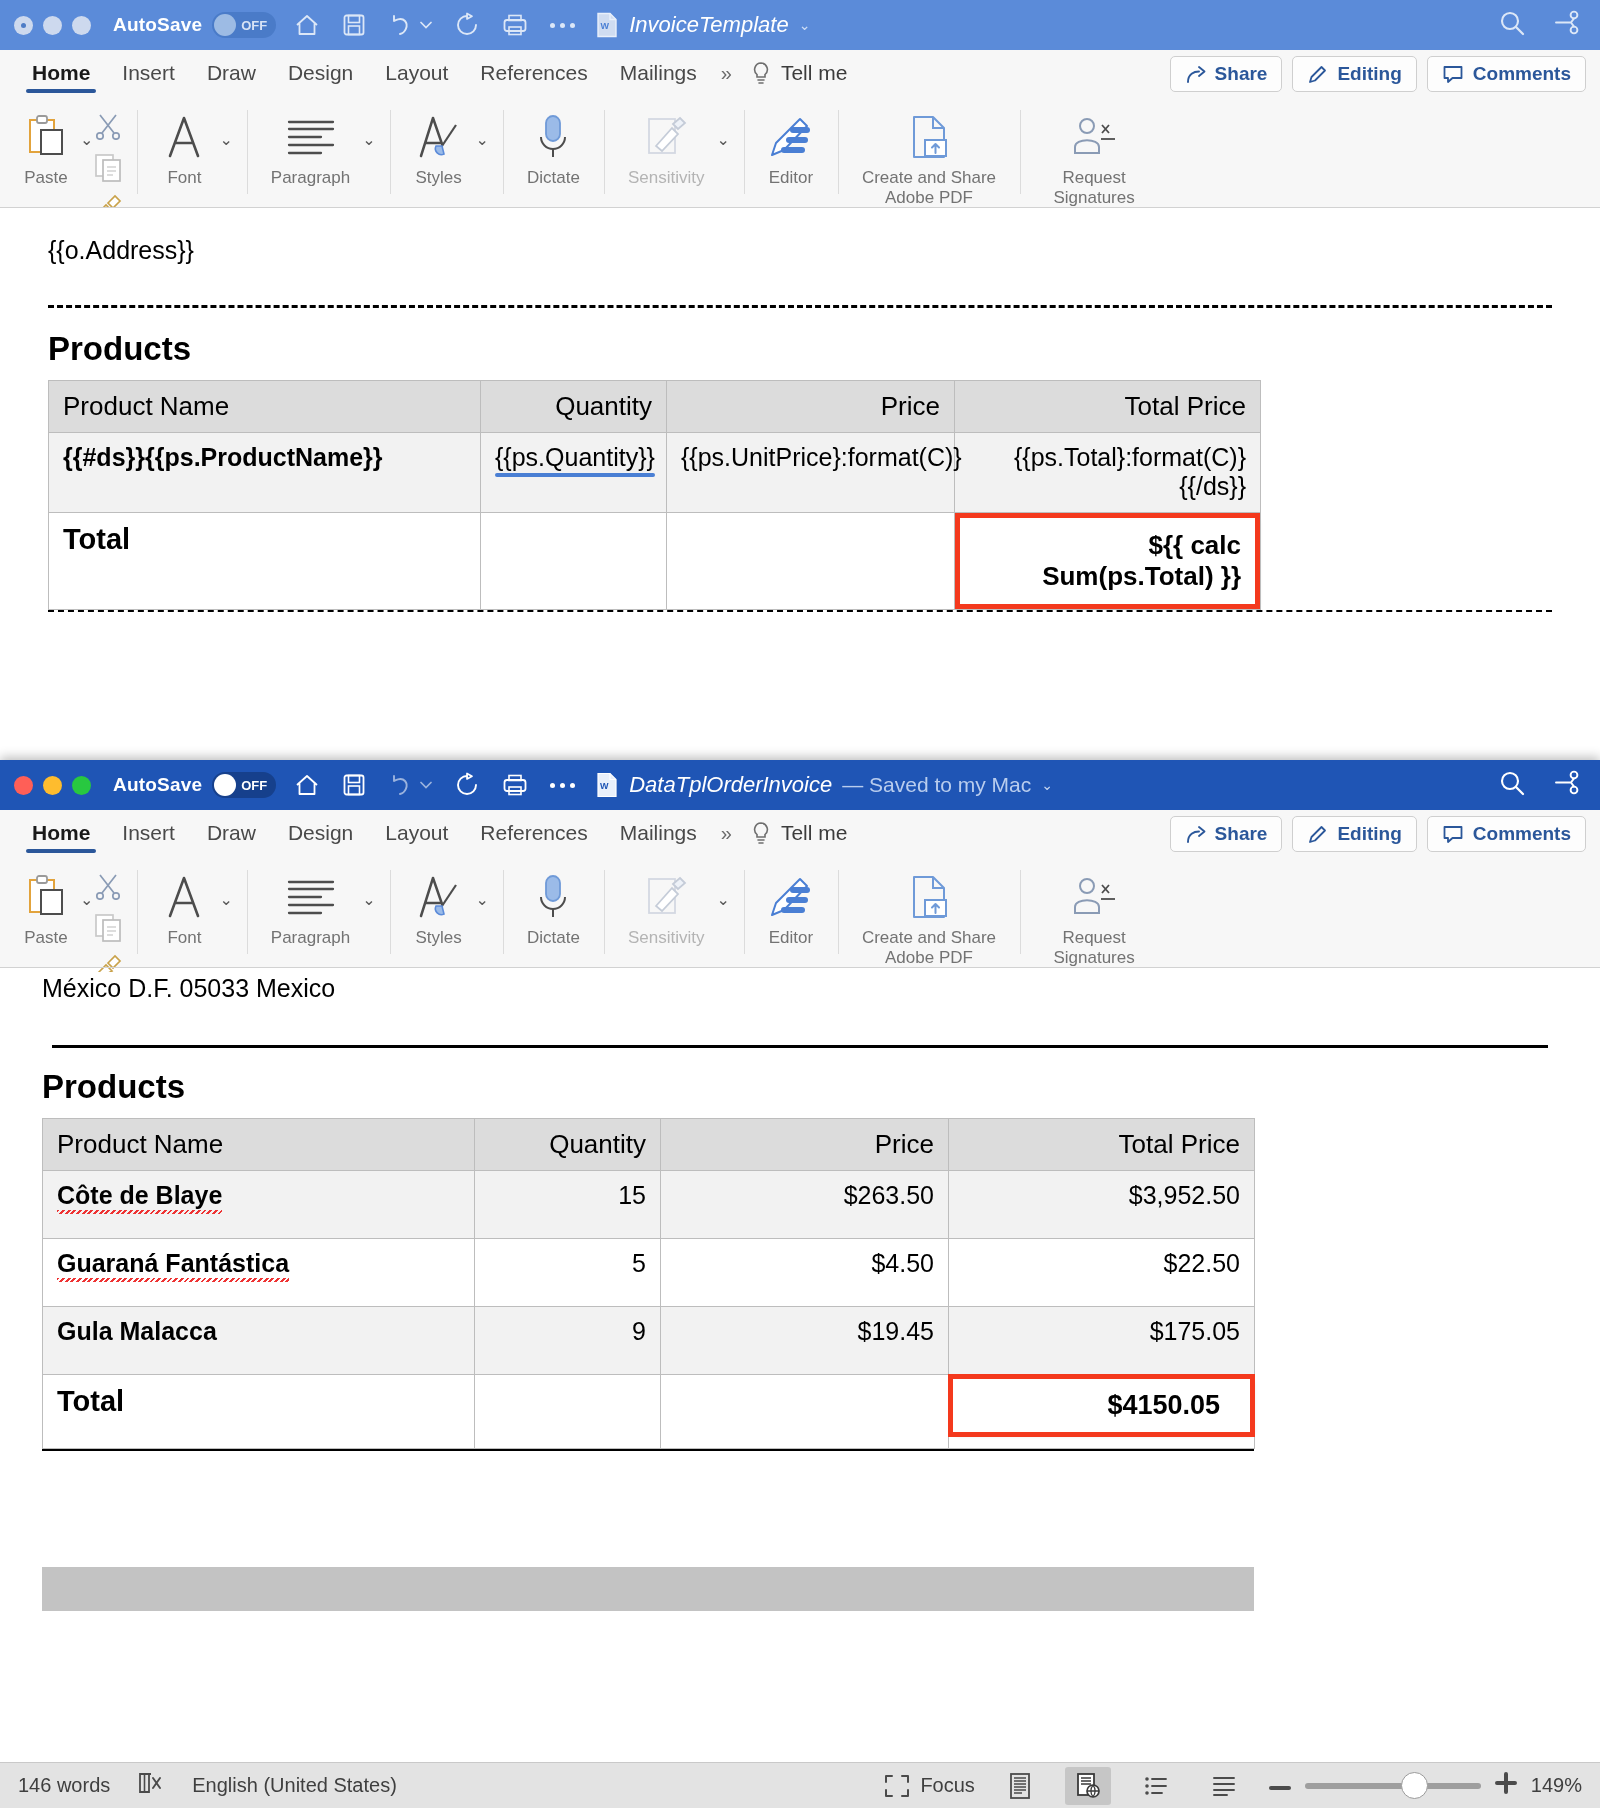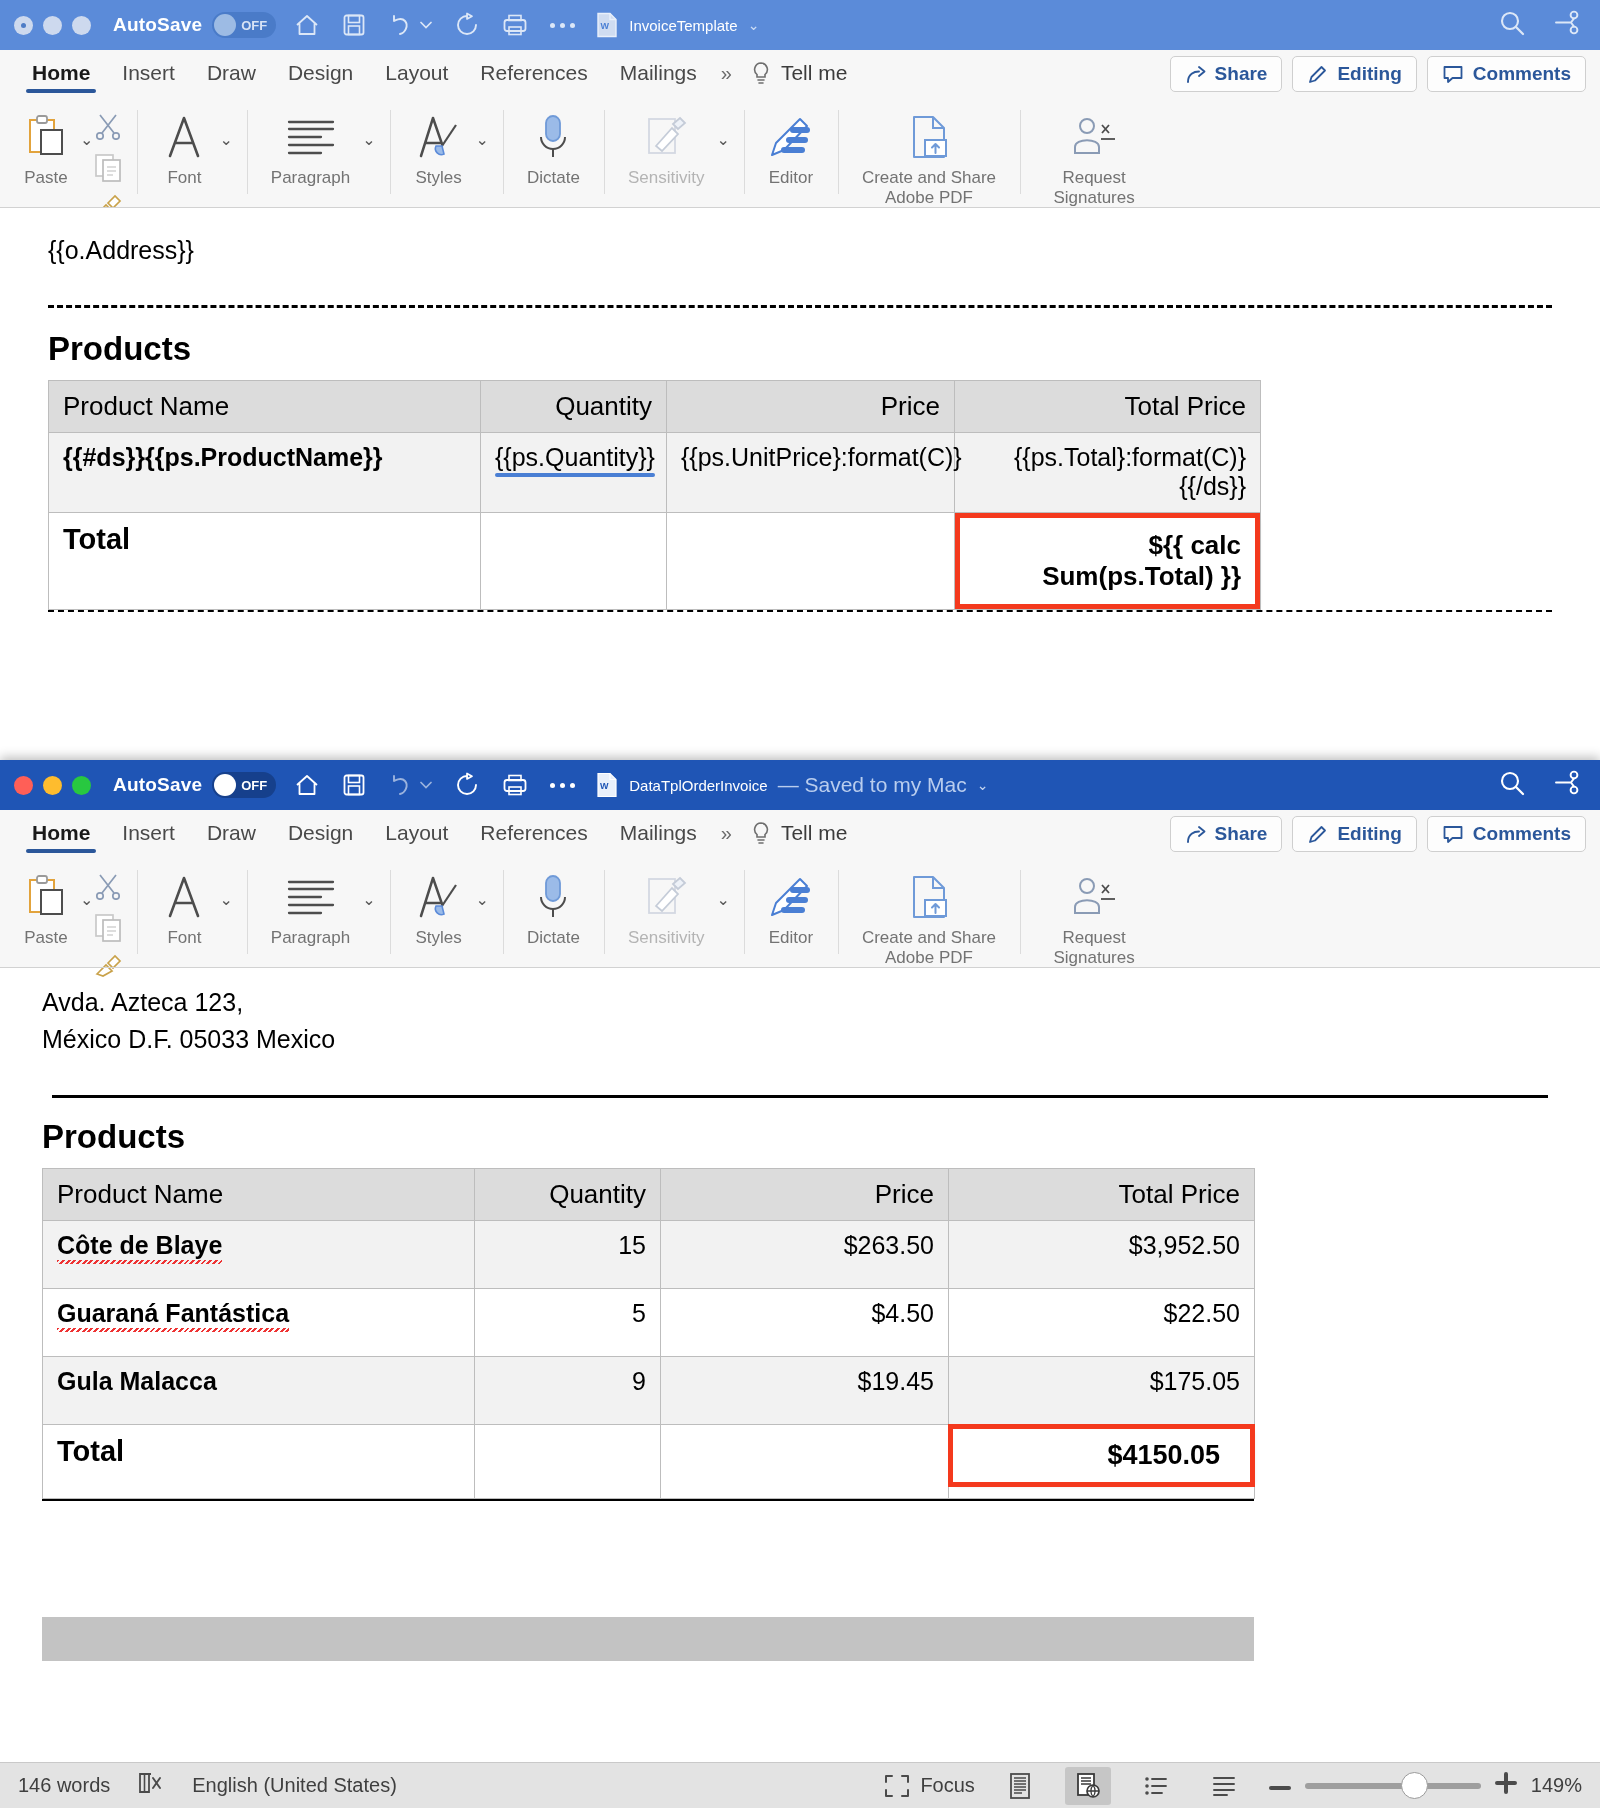--- a/index.html
+++ b/index.html
@@ -48,21 +48,21 @@
   .tb-icons { display: flex; align-items: center; gap: 22px; margin-right: 20px; }
   .tb-icons svg { display: block; }
   .inactive .tb-ic { stroke: #dce7f7; }
   .active   .tb-ic { stroke: #ffffff; }
   .dots { display: flex; gap: 5px; align-items: center; }
   .dot { width: 5px; height: 5px; border-radius: 50%; }
   .inactive .dot { background: #dce7f7; }
   .active   .dot { background: #ffffff; }
 
   .doc-name { display: flex; align-items: center; gap: 10px; }
-  .doc-name .dname { font-size: 15px; }
+  .doc-name .dname { font-size: 22px; font-style: italic; }
   .inactive .dname { color: #ffffff; }
   .active   .dname { color: #ffffff; }
   .saved { font-size: 21px; }
   .active   .saved { color: #b9cdee; }
   .chev-sm { font-size: 14px; }
   .inactive .chev-sm { color: #cfdef5; }
   .active   .chev-sm { color: #c6d6f0; }
 
   .tb-right { position: absolute; right: 18px; top: 0; height: 50px; display: flex; align-items: center; gap: 26px; }
 
@@ -706,21 +706,20 @@
                 <path d="M30 26 h14" stroke="#4d4d4d" stroke-width="1.8"></path>
               </svg>
           </span>
           <span class="clabel" style="white-space:pre-line;">Request
 Signatures</span>
         </div>
       </div>
     </div>
 
     <div class="page">
-      <div class="doc-p" style="margin:18px 0 0 2px;">Avda. Azteca 123,</div>
       <div class="doc-p" style="margin:4px 0 0 2px;">México D.F.  05033 Mexico</div>
       <div class="rule-solid" style="margin:40px 12px 0 12px;"></div>
       <div class="doc-h1" style="margin:20px 0 12px 2px;font-size:33px;">Products</div>
 
       <table class="inv" style="margin-left:2px;">
         <thead>
           <tr>
             <th class="c-name">Product Name</th>
             <th class="c-qty">Quantity</th>
             <th class="c-price">Price</th>

